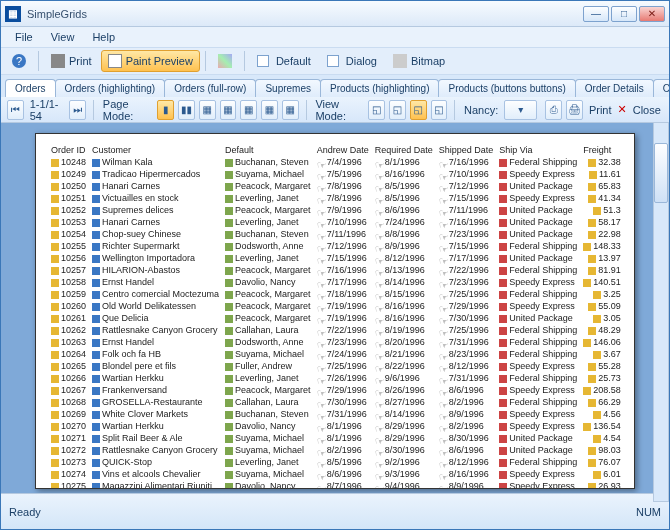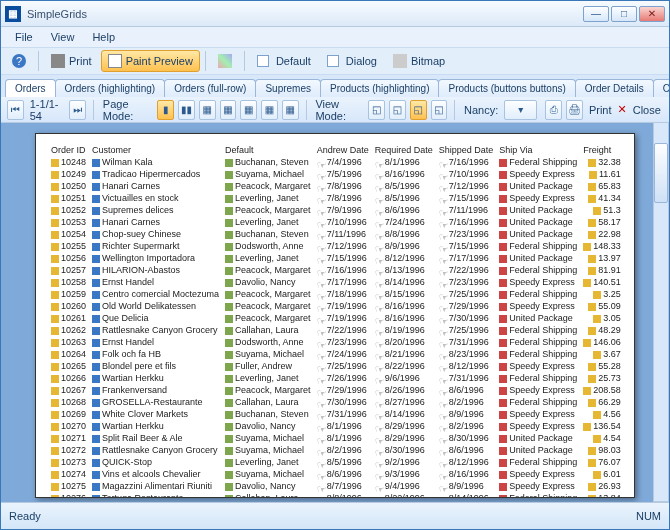--- a/index.html
+++ b/index.html
@@ -30,21 +30,21 @@
 .paper{width:600px;height:100%;background:#fff;box-shadow:2px 2px 6px rgba(0,0,0,.4);border:1px solid #333;padding:10px 12px;overflow:hidden}
 .grid{width:100%;font-size:9px;border-collapse:collapse}
 .grid th{text-align:left;font-weight:normal;color:#222;padding:1px 3px;white-space:nowrap;font-size:9px}
 .grid td{padding:0 3px;white-space:nowrap;color:#222;font-size:9px;line-height:12px;height:12px}
 .mico{width:8px;height:8px;display:inline-block;vertical-align:middle;margin-right:2px}
 .m-y{background:#e6b733}
 .m-b{background:#3a77c4}
 .m-g{background:#7ea64d}
 .m-r{background:#c44}
 .rt{text-align:right}
-.statusbar{height:27px;display:flex;align-items:center;padding:0 8px;background:linear-gradient(#eaf3fd,#d4e6f8);border-top:1px solid #b5c9e0;color:#1b3f66;justify-content:space-between}
+.statusbar{height:36px;display:flex;align-items:center;padding:0 8px;background:linear-gradient(#eaf3fd,#d4e6f8);border-top:1px solid #b5c9e0;color:#1b3f66;justify-content:space-between}
 .scrolltrack{position:absolute;right:1px;top:122px;width:16px;height:380px;background:#d8e8fa;border:1px solid #b5c9e0}
 .scrollthumb{width:14px;height:60px;background:linear-gradient(#fdfeff,#cfe1f6);border:1px solid #9ab7d9;border-radius:2px;margin-top:20px}
 .printred{color:#c00}
 </style>
 </head>
 <body>
 
 <div class="window">
 
   <div class="titlebar">

